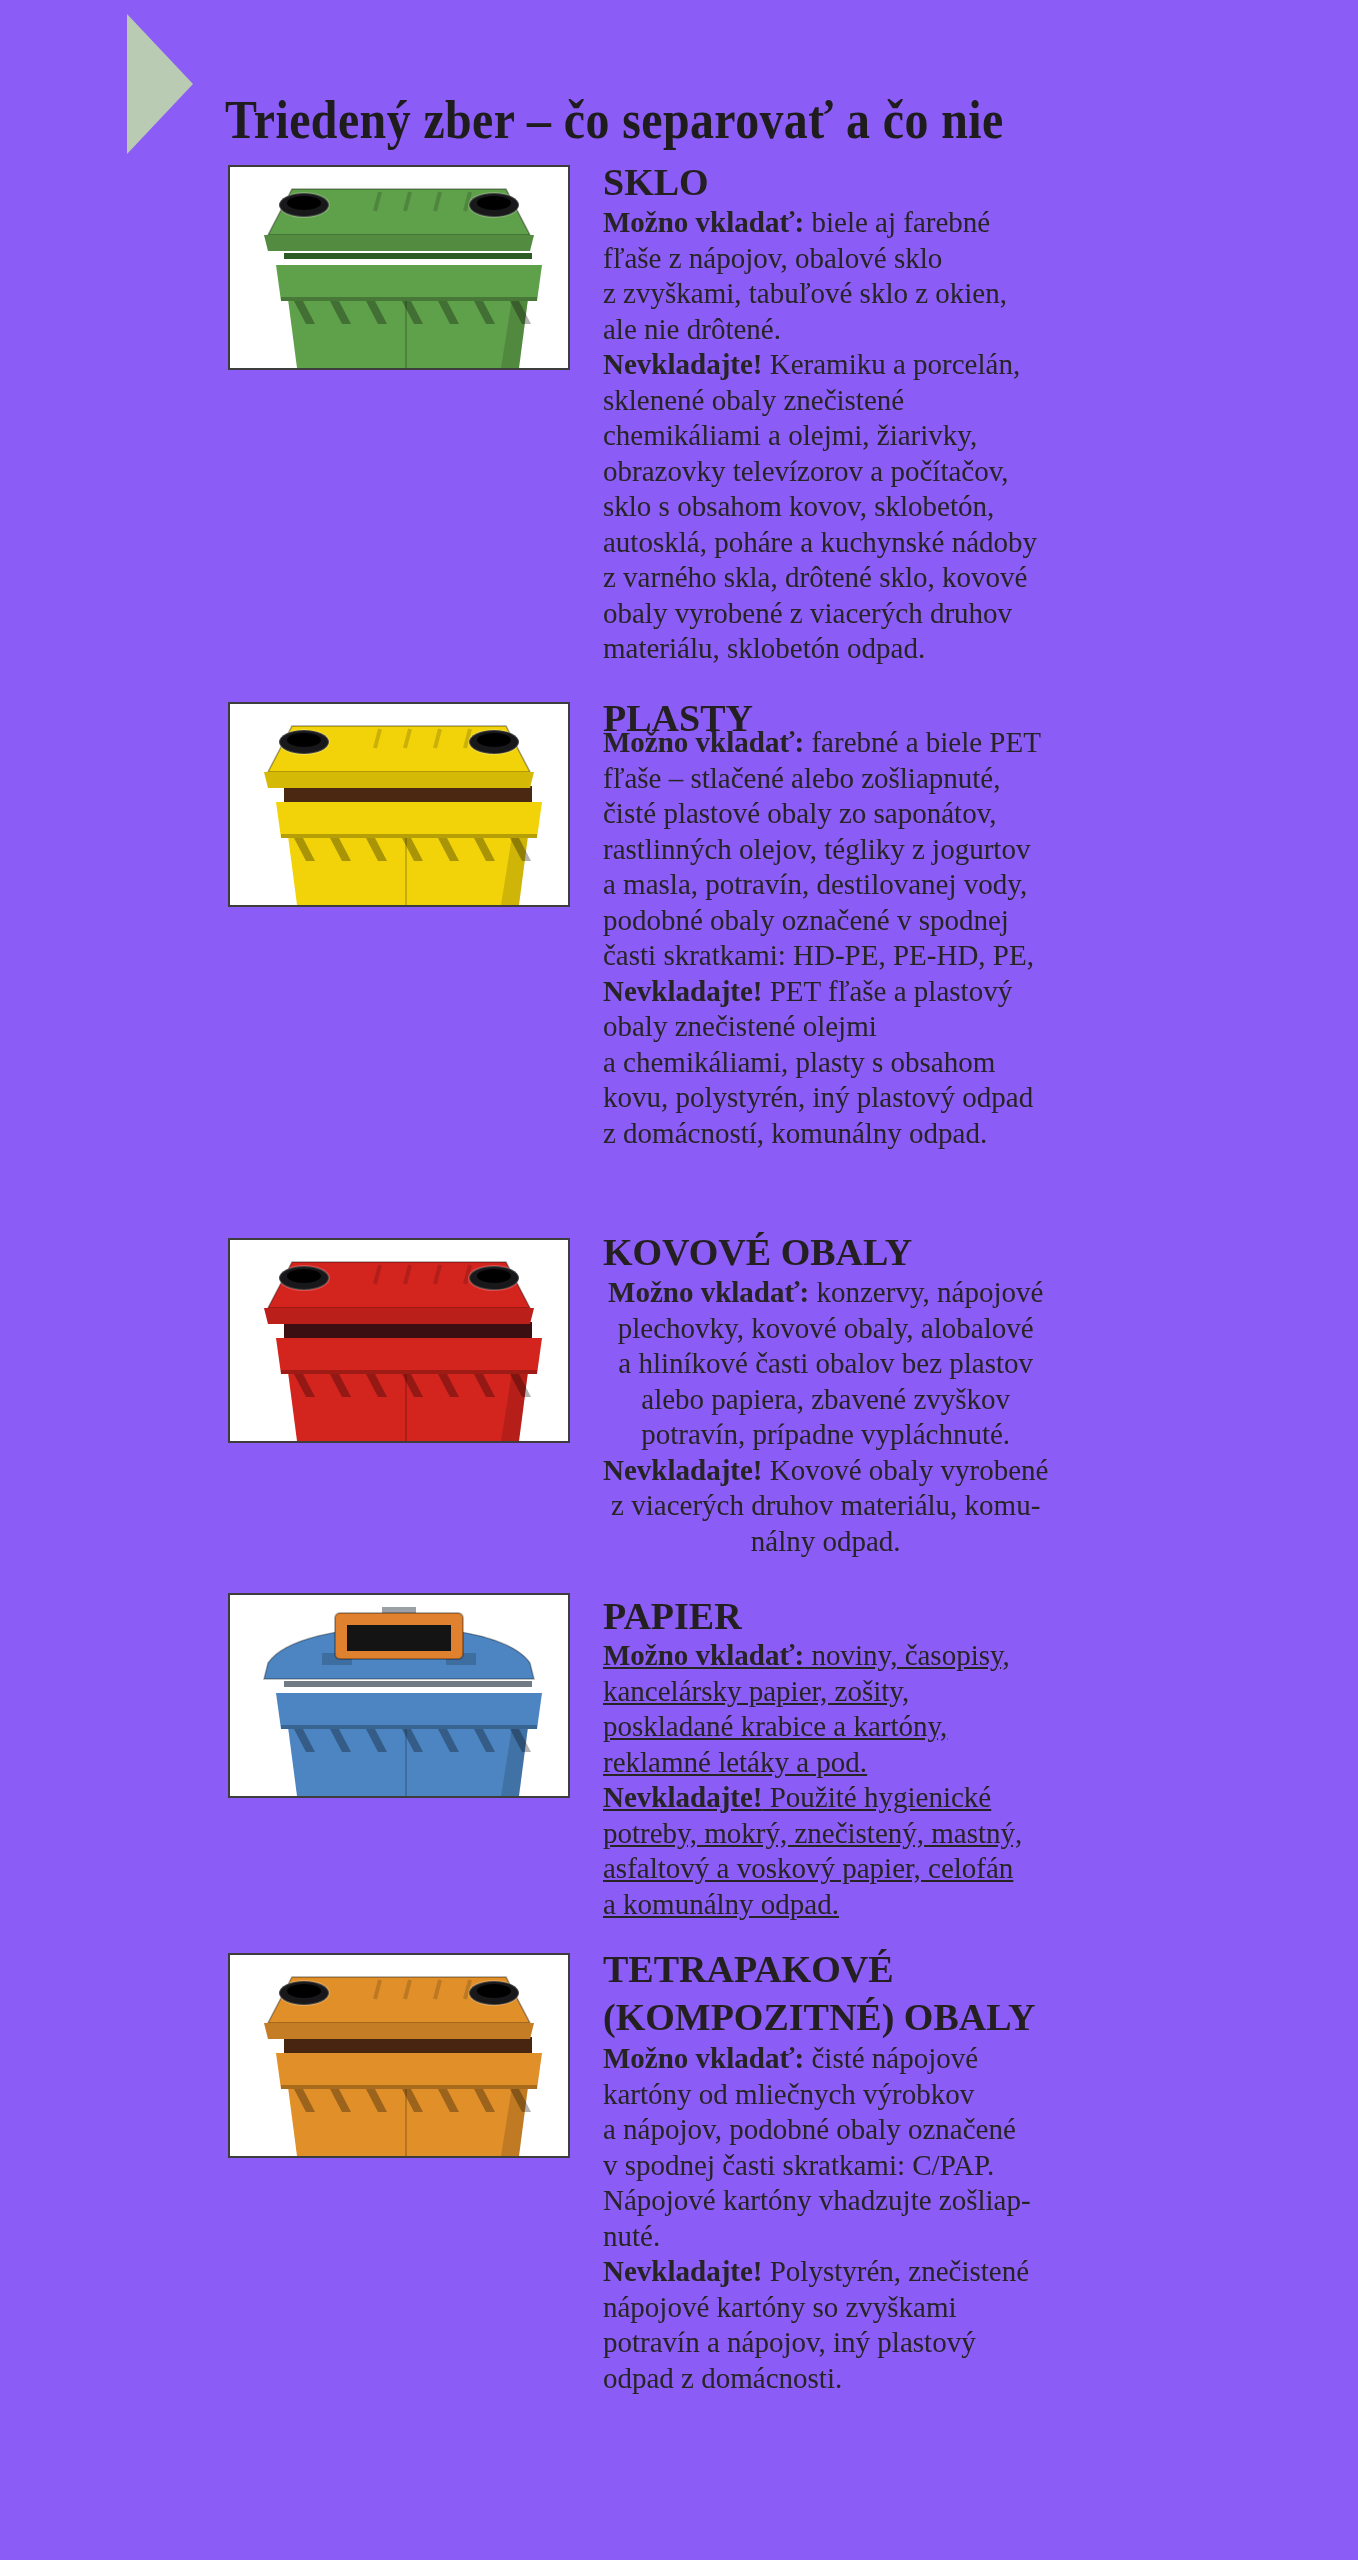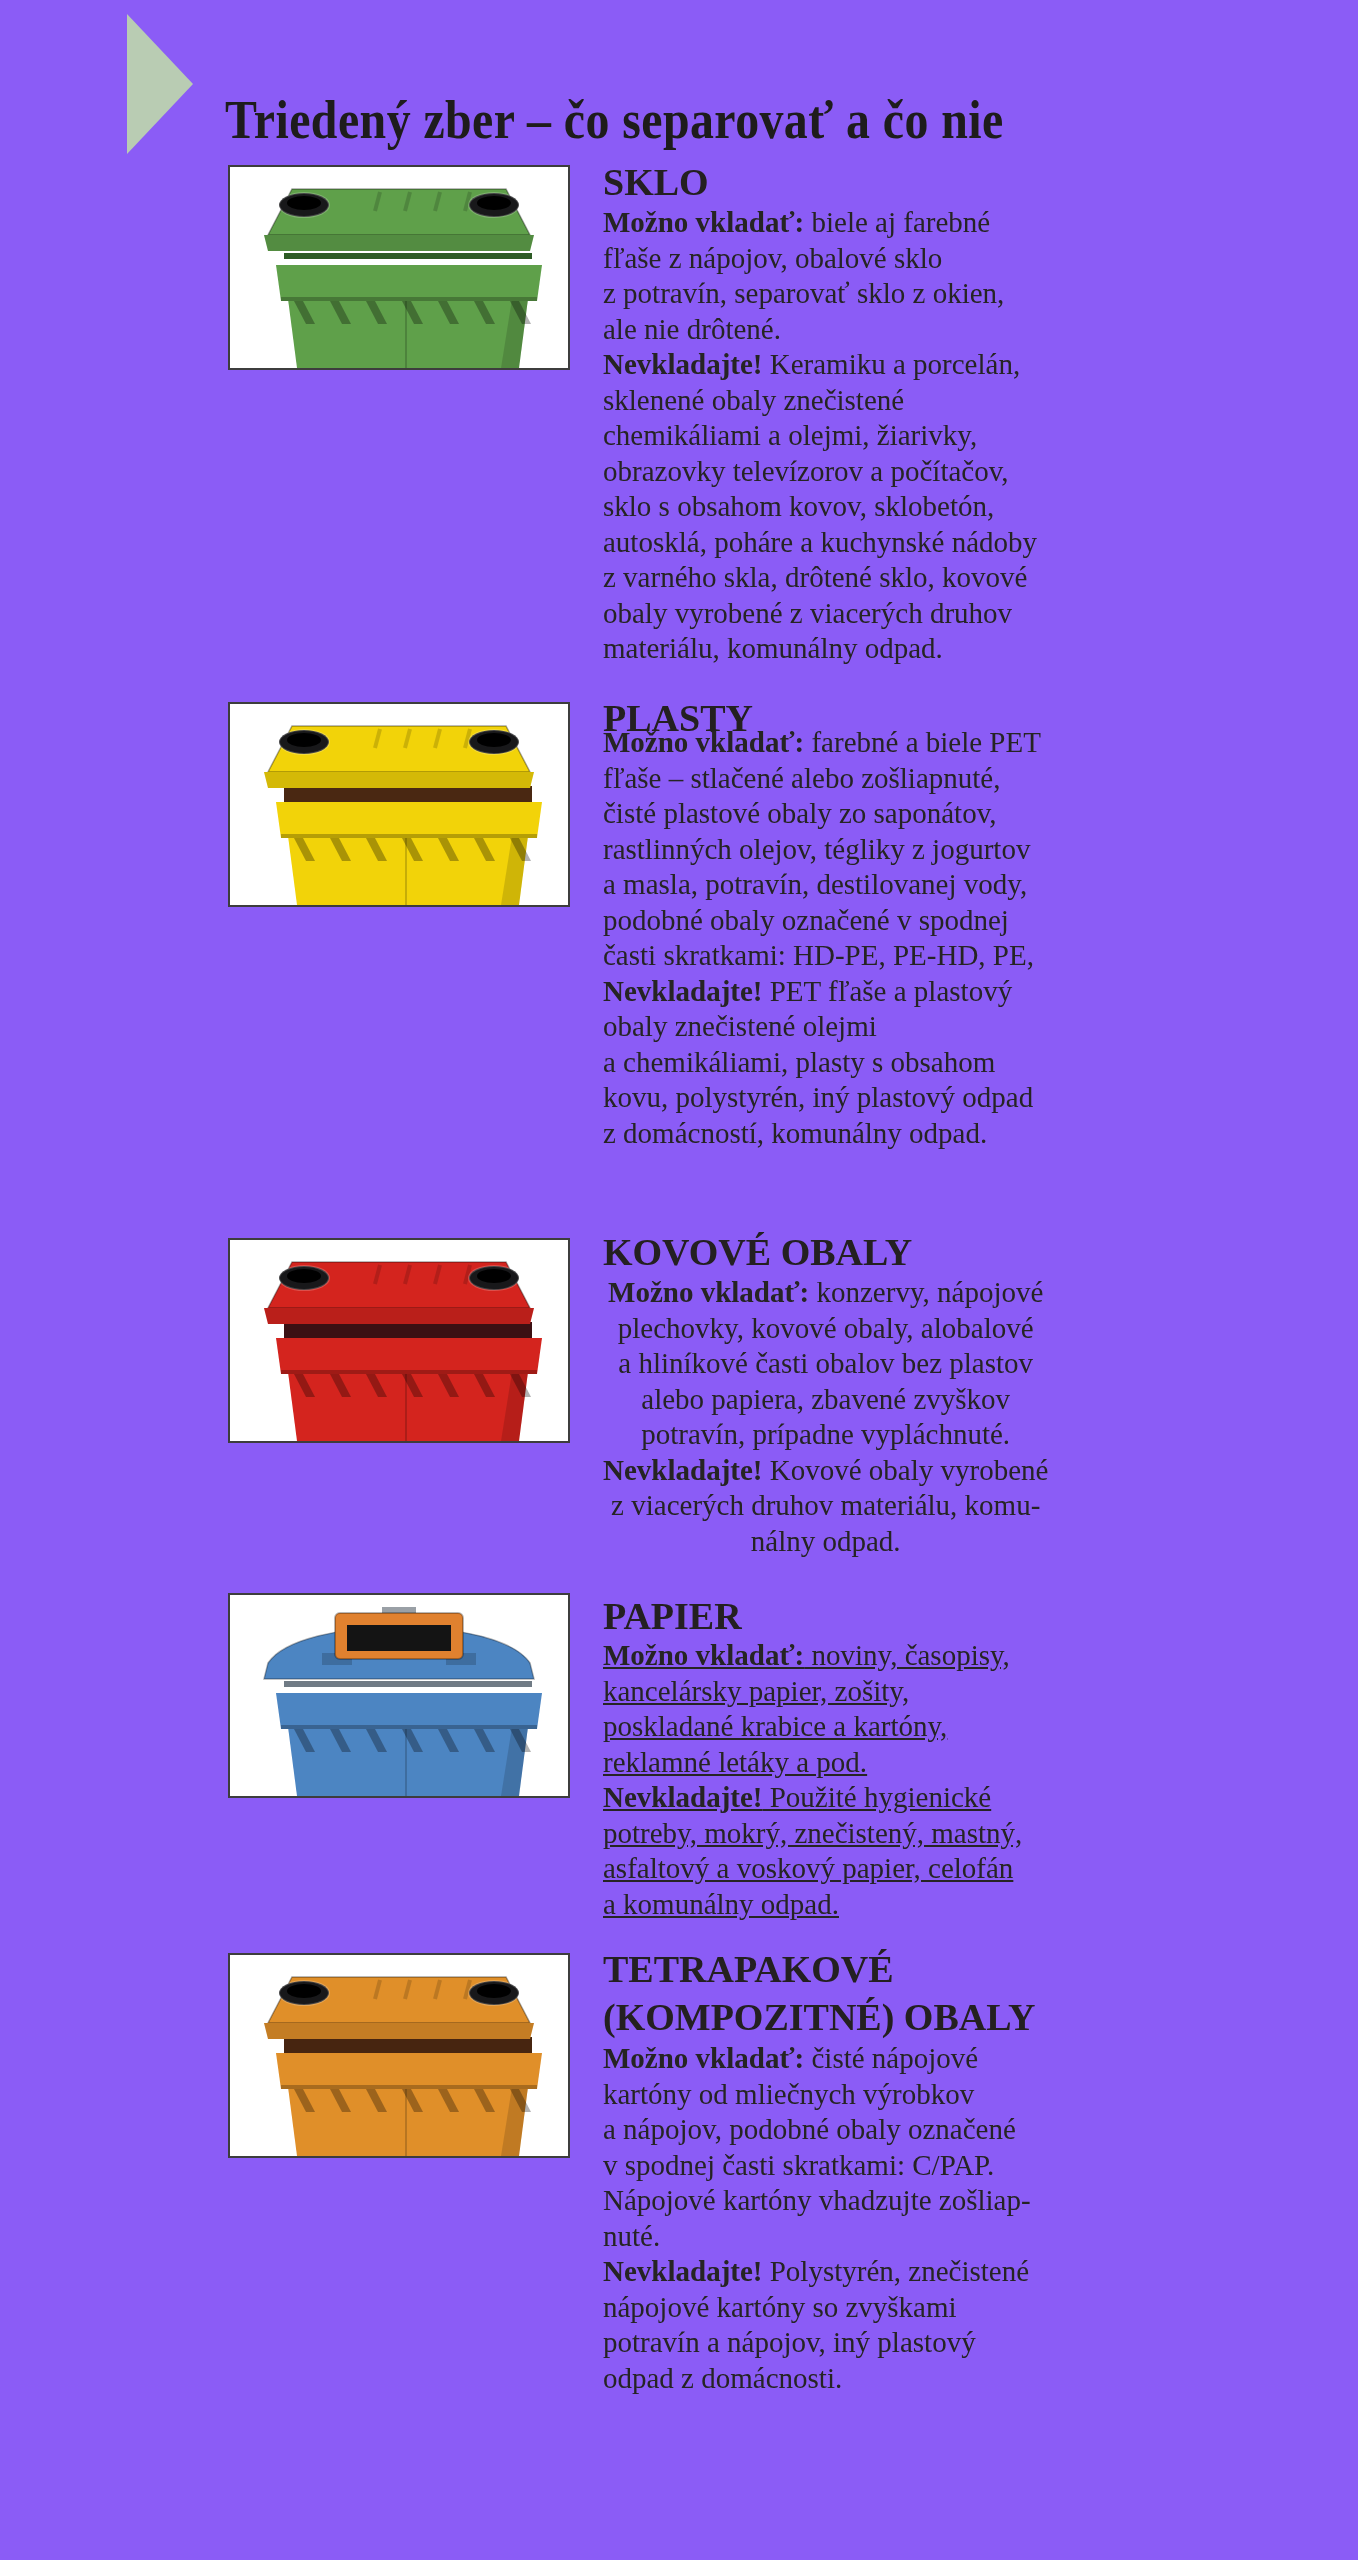--- a/index.html
+++ b/index.html
@@ -58,31 +58,31 @@
             <ellipse cx="264" cy="36" rx="17" ry="7" fill="#000000"></ellipse>
             <ellipse cx="264" cy="38" rx="25" ry="12" fill="none" stroke="rgba(255,255,255,0.20)" stroke-width="2"></ellipse>
           </svg>
     </figure>
   <h2 class="sec-heading" style="top: -7px;">
           <div>SKLO</div>
         </h2>
         <div class="sec-body" style="top: 40px;">
           <div class="bl"><b>Možno vkladať:</b><span> biele aj farebné</span></div>
           <div class="bl"><b></b><span>fľaše z nápojov, obalové sklo</span></div>
-          <div class="bl"><b></b><span>z potravín, separovať sklo z okien,</span></div>
+          <div class="bl"><b></b><span>z zvyškami, tabuľové sklo z okien,</span></div>
           <div class="bl"><b></b><span>ale nie drôtené.</span></div>
           <div class="bl"><b>Nevkladajte!</b><span> Keramiku a porcelán,</span></div>
           <div class="bl"><b></b><span>sklenené obaly znečistené</span></div>
           <div class="bl"><b></b><span>chemikáliami a olejmi, žiarivky,</span></div>
           <div class="bl"><b></b><span>obrazovky televízorov a počítačov,</span></div>
           <div class="bl"><b></b><span>sklo s obsahom kovov, sklobetón,</span></div>
           <div class="bl"><b></b><span>autosklá, poháre a kuchynské nádoby</span></div>
           <div class="bl"><b></b><span>z varného skla, drôtené sklo, kovové</span></div>
           <div class="bl"><b></b><span>obaly vyrobené z viacerých druhov</span></div>
-          <div class="bl"><b></b><span>materiálu, komunálny odpad.</span></div>
+          <div class="bl"><b></b><span>materiálu, sklobetón odpad.</span></div>
         </div>
       </section>
       <section class="section" style="top: 702px;">
     <figure class="bin-box">
       <svg class="bin-svg" viewBox="0 0 338 201">
             <polygon points="58,132 298,132 289,201 67,201" fill="#f2d309"></polygon>
             <polygon points="298,132 289,201 271,201 282,132" fill="rgba(0,0,0,0.14)"></polygon>
             <line x1="176" y1="134" x2="176" y2="201" stroke="rgba(0,0,0,0.18)" stroke-width="2"></line>
             <polygon points="46,98 312,98 307,134 51,134" fill="#f2d309"></polygon>
             <polygon points="51,130 307,130 307,134 51,134" fill="rgba(0,0,0,0.25)"></polygon>

